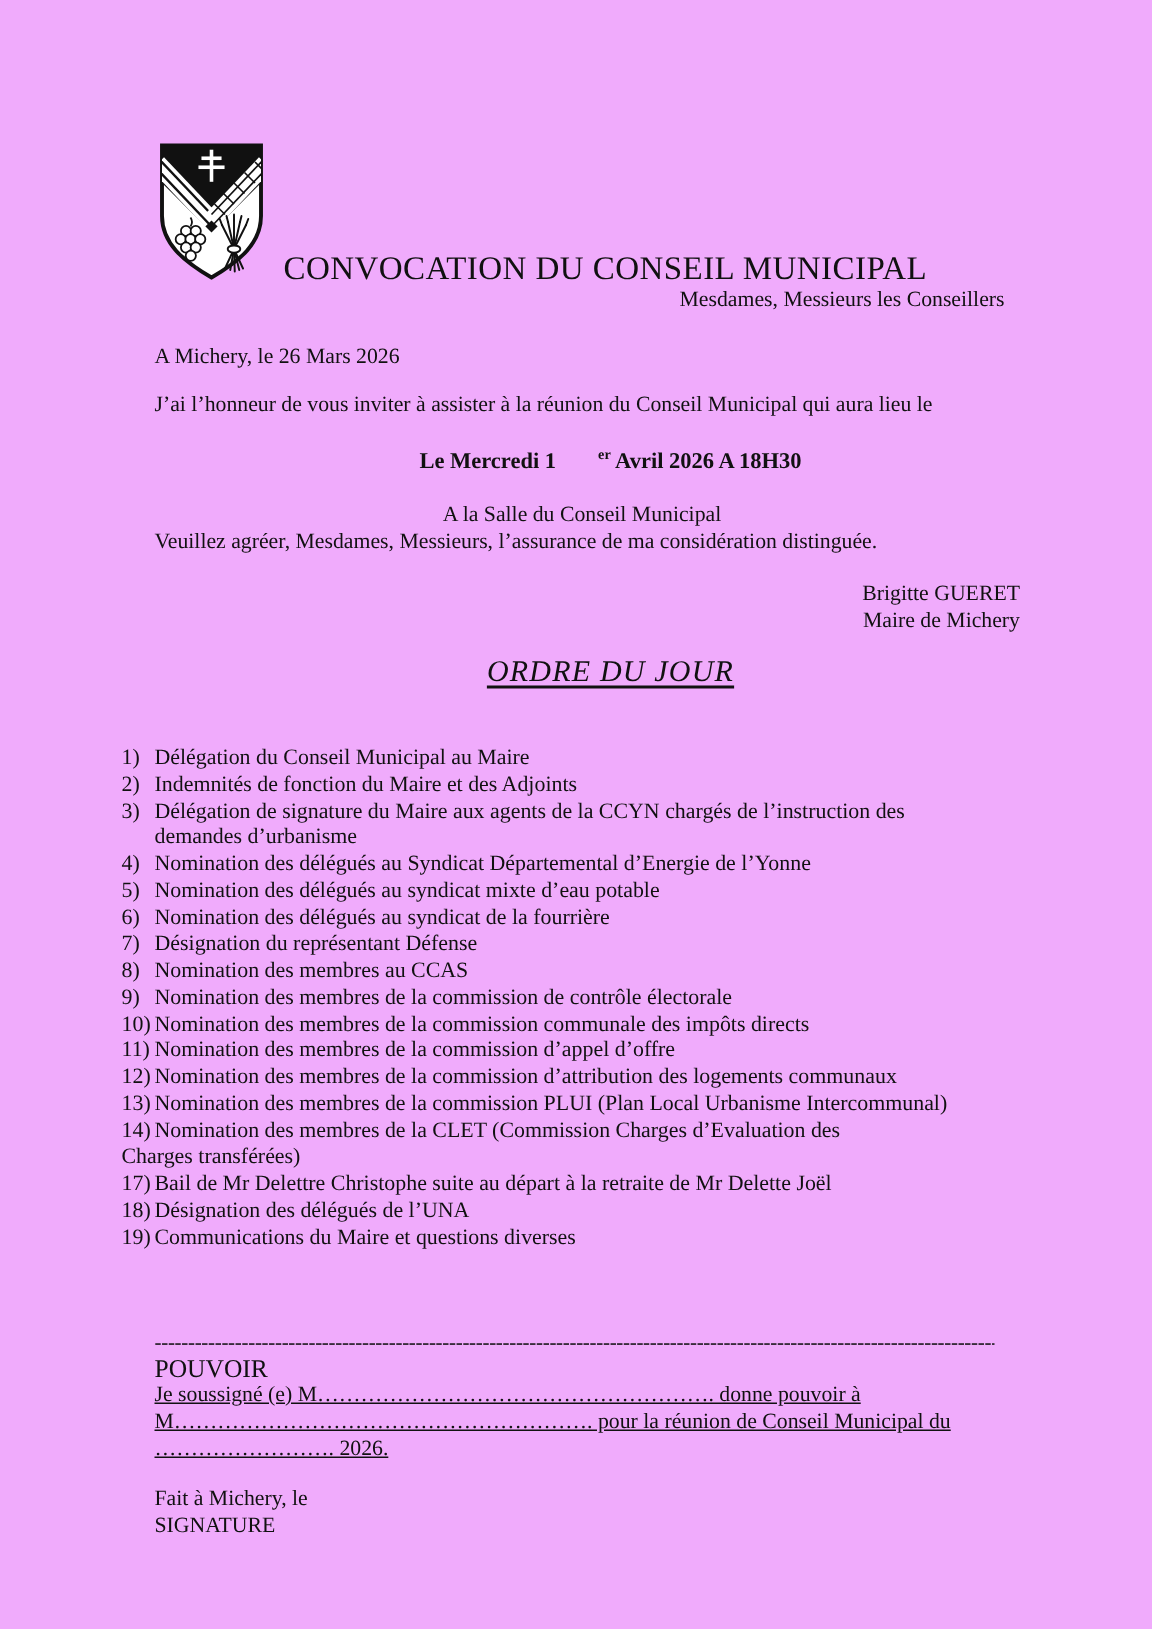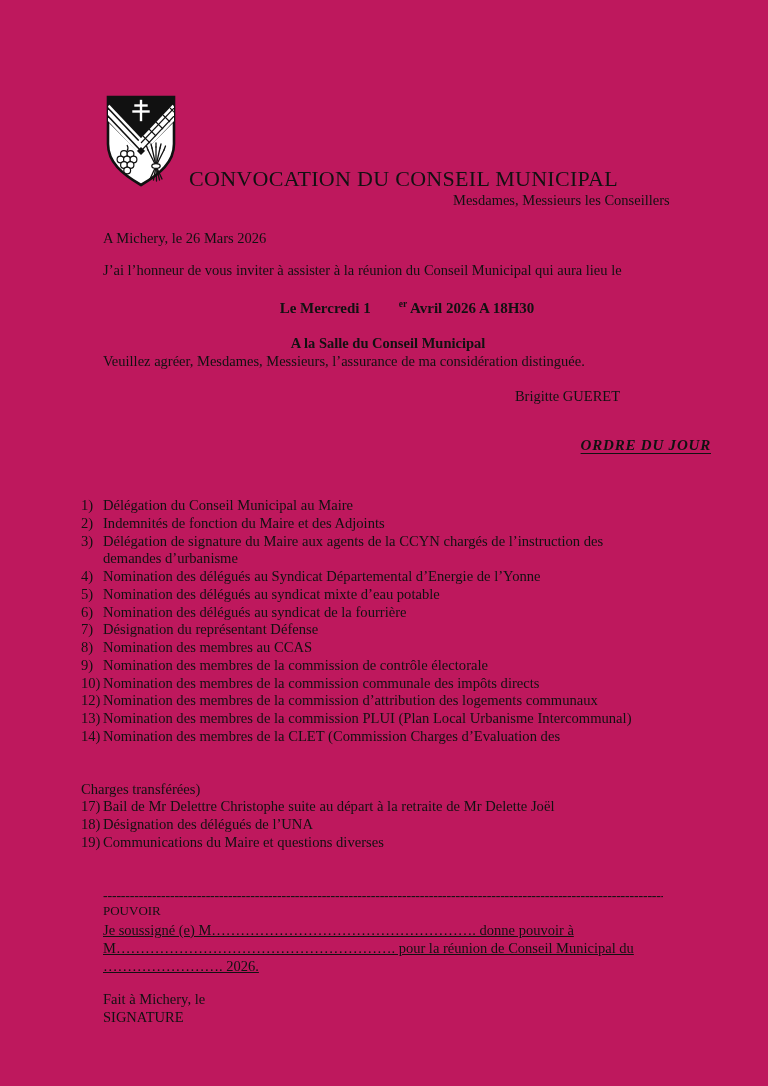--- a/index.html
+++ b/index.html
@@ -1,40 +1,40 @@
 <!DOCTYPE html>
 <html><head>
 <meta charset="utf-8">
 <style>
   html,body{margin:0;padding:0;background:#e8e8e8;}
   .page{
-    position:relative;width:768px;height:1086px;background:#be185d;
+    position:relative;width:768px;height:1086px;background:#f0abfc;
     font-family:"Liberation Serif","DejaVu Serif",serif;color:#111;
     overflow:hidden;margin:0 auto;
   }
   .abs{position:absolute;}
   .crest{left:104px;top:94px;width:74px;height:94px;}
   .title{left:189px;top:166px;font-size:22px;white-space:nowrap;letter-spacing:.3px;}
   .subtitle{left:417px;top:192px;font-size:14.5px;white-space:nowrap;margin-left:36px;}
   .place-date{left:103px;top:230px;font-size:14.5px;}
   .intro{left:103px;top:262px;font-size:14.5px;white-space:nowrap;}
   .meeting{left:103px;top:299px;width:608px;text-align:center;font-size:15px;font-weight:bold;}
   .meeting sup{font-size:9.5px;padding-left:28px;}
-  .location{left:103px;top:335px;width:570px;text-align:center;font-size:14.5px;font-weight:bold;}
+  .location{left:103px;top:335px;width:570px;text-align:center;font-size:14.5px;}
   .closing{left:103px;top:353px;font-size:14.5px;white-space:nowrap;}
-  .signatory{left:455px;top:387px;width:225px;text-align:center;font-size:14.5px;line-height:18.3px;}
-  .ordre{left:103px;top:437px;width:608px;text-align:right;font-size:15px;font-weight:bold;font-style:italic;letter-spacing:.8px;}
+  .signatory{left:455px;top:387px;width:225px;text-align:right;font-size:14.5px;line-height:18.3px;}
+  .ordre{left:103px;top:437px;width:608px;text-align:center;font-size:20px;font-weight:normal;font-style:italic;letter-spacing:.8px;}
   .ordre span{text-decoration:underline;text-underline-offset:3px;}
   .agenda{left:81px;top:497px;width:624px;font-size:14.6px;line-height:17.75px;}
   .arow{display:flex;}
   .anum{flex:0 0 22px;}
   .atxt{flex:1;}
-  .arow.flush .atxt{flex:1;margin-top:35px;}
+  .arow.flush .atxt{flex:1;}
   .sep{left:103px;top:888px;width:560px;height:16px;overflow:hidden;white-space:nowrap;font-size:14px;letter-spacing:-0.2px;}
-  .pouvoir-head{left:103px;top:903px;font-size:13px;}
+  .pouvoir-head{left:103px;top:903px;font-size:17px;}
   .pouvoir-lines{left:103px;top:921px;width:580px;font-size:14.5px;line-height:18px;}
   .pouvoir-lines div{white-space:nowrap;text-decoration:underline;}
   .foot{left:103px;top:990px;font-size:14.5px;line-height:18.3px;}
 </style>
 </head>
 <body>
 
 <div class="page">
 
   <svg class="abs crest" viewBox="0 0 74 94" xmlns="http://www.w3.org/2000/svg">
@@ -102,20 +102,21 @@
   <div class="abs title">CONVOCATION DU CONSEIL MUNICIPAL</div>
   <div class="abs subtitle">Mesdames, Messieurs les Conseillers</div>
 
   <div class="abs place-date">A Michery, le 26 Mars 2026</div>
   <div class="abs intro">J’ai l’honneur de vous inviter à assister à la réunion du Conseil Municipal qui aura lieu le</div>
   <div class="abs meeting"><span>Le Mercredi 1</span><sup>er</sup><span> Avril 2026 A 18H30</span></div>
   <div class="abs location">A la Salle du Conseil Municipal</div>
   <div class="abs closing">Veuillez agréer, Mesdames, Messieurs, l’assurance de ma considération distinguée.</div>
   <div class="abs signatory">
     <div>Brigitte GUERET</div>
+    <div>Maire de Michery</div>
   </div>
 
   <div class="abs ordre"><span>ORDRE DU JOUR</span></div>
 
   <div class="abs agenda">
     <div class="arow">
         <span class="anum">1)</span>
         <span class="atxt">Délégation du Conseil Municipal au Maire</span>
       </div>
     <div class="arow">
@@ -150,20 +151,24 @@
         <span class="anum">8)</span>
         <span class="atxt">Nomination des membres au CCAS</span>
       </div>
     <div class="arow">
         <span class="anum">9)</span>
         <span class="atxt">Nomination des membres de la commission de contrôle électorale</span>
       </div>
     <div class="arow">
         <span class="anum">10)</span>
         <span class="atxt">Nomination des membres de la commission communale des impôts directs</span>
+      </div>
+    <div class="arow">
+        <span class="anum">11)</span>
+        <span class="atxt">Nomination des membres de la commission d’appel d’offre</span>
       </div>
     <div class="arow">
         <span class="anum">12)</span>
         <span class="atxt">Nomination des membres de la commission d’attribution des logements communaux</span>
       </div>
     <div class="arow">
         <span class="anum">13)</span>
         <span class="atxt">Nomination des membres de la commission PLUI (Plan Local Urbanisme Intercommunal)</span>
       </div>
     <div class="arow">

